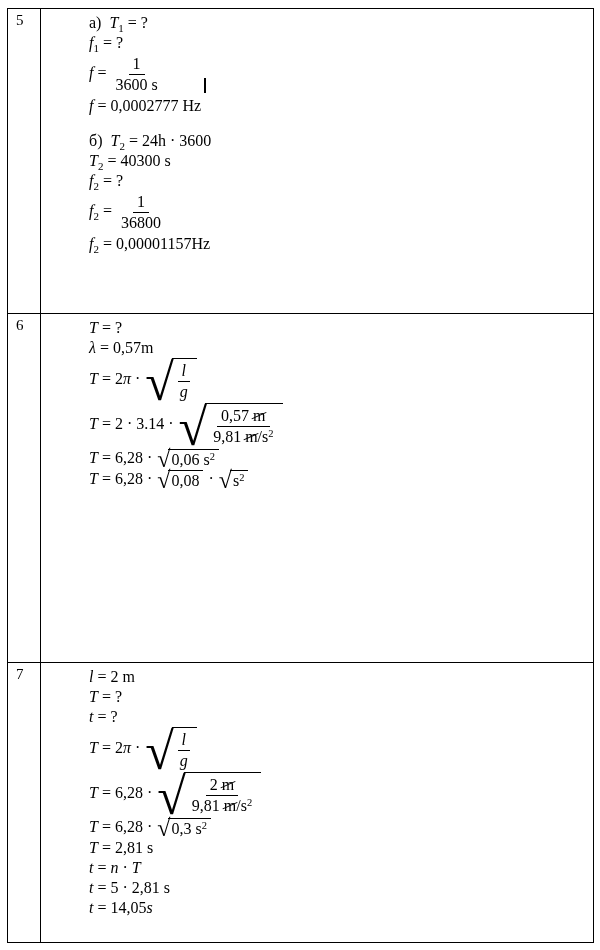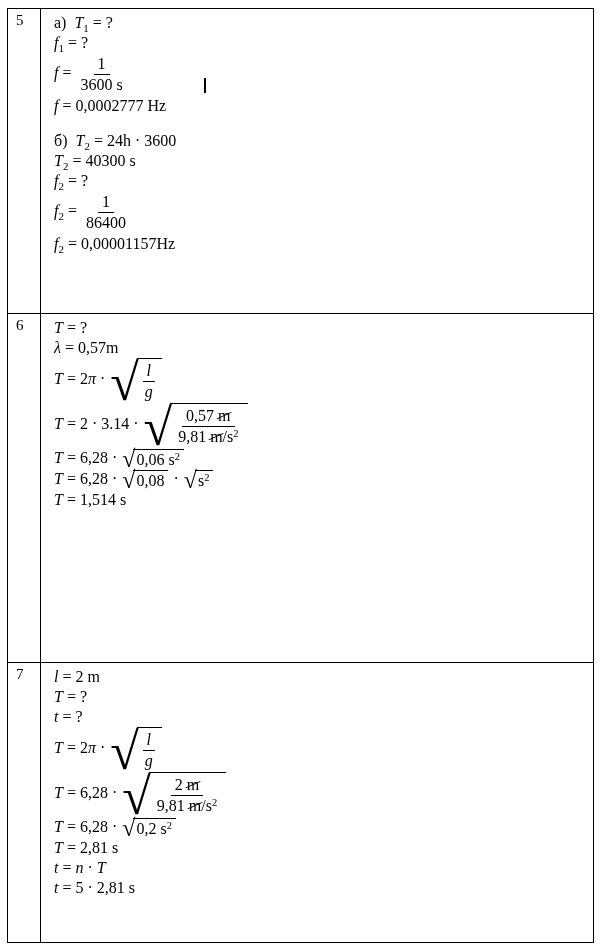--- a/index.html
+++ b/index.html
@@ -17,21 +17,21 @@
   }
   .row{display:flex;border-bottom:1.6px solid #000;box-sizing:border-box;overflow:hidden;}
   .row:nth-child(1){height:305px;}
   .row:nth-child(2){height:349px;}
   .row:nth-child(3){flex:1;border-bottom:none;}
   .numcell{
     width:33px;flex:0 0 33px;border-right:1.6px solid #000;box-sizing:border-box;
     padding:3px 0 0 8px;font-size:15px;line-height:17px;
   }
   .content{flex:1;padding:4px 6px 0 13px;font-size:16px;overflow:hidden;}
-  .line{display:block;line-height:20px;min-height:20px;white-space:pre;}
+  .line{display:block;line-height:20px;min-height:20px;white-space:pre;margin-left:35px;}
   .line.blank{min-height:15px;}
   .rm{font-style:normal;}
   .it{font-style:italic;}
   sub{font-size:11px;line-height:0;vertical-align:-4px;}
   sup{font-size:10.5px;line-height:0;vertical-align:5px;}
   .frac{
     display:inline-flex;flex-direction:column;align-items:center;
     vertical-align:middle;text-align:center;line-height:1.12;margin:2px 1px;
   }
   .fnum{padding:0 4px 1px 4px;border-bottom:1.4px solid #000;}
@@ -56,45 +56,45 @@
         <div class="numcell">5</div>
         <div class="content">
           <div class="line"><span class="rm">a)  </span><span class="it">T</span><sub>1</sub><span class="rm"> = ?</span></div>
           <div class="line"><span class="it">f</span><sub>1</sub><span class="rm"> = ?</span></div>
           <div class="line"><span class="it">f</span><span class="rm"> = </span><span class="frac"><span class="fnum"><span class="rm">1</span></span><span class="fden"><span class="rm">3600 s</span></span></span></div>
           <div class="line"><span class="it">f</span><span class="rm"> = 0,0002777 Hz</span></div>
           <div class="line blank"></div>
           <div class="line"><span class="rm">б)  </span><span class="it">T</span><sub>2</sub><span class="rm"> = 24h · 3600</span></div>
           <div class="line"><span class="it">T</span><sub>2</sub><span class="rm"> = 40300 s</span></div>
           <div class="line"><span class="it">f</span><sub>2</sub><span class="rm"> = ?</span></div>
-          <div class="line"><span class="it">f</span><sub>2</sub><span class="rm"> = </span><span class="frac"><span class="fnum"><span class="rm">1</span></span><span class="fden"><span class="rm">86400</span></span></span></div>
+          <div class="line"><span class="it">f</span><sub>2</sub><span class="rm"> = </span><span class="frac"><span class="fnum"><span class="rm">1</span></span><span class="fden"><span class="rm">36800</span></span></span></div>
           <div class="line"><span class="it">f</span><sub>2</sub><span class="rm"> = 0,00001157</span><span class="rm">Hz</span></div>
         </div>
       </div>
       <div class="row">
         <div class="numcell">6</div>
         <div class="content">
           <div class="line"><span class="it">T</span><span class="rm"> = ?</span></div>
           <div class="line"><span class="it">λ</span><span class="rm"> = 0,57</span><span class="rm">m</span></div>
           <div class="line"><span class="it">T</span><span class="rm"> = 2</span><span class="it">π</span><span class="rm"> · </span><span class="sqrt tall"><span class="rad">√</span><span class="sc"><span class="frac"><span class="fnum"><span class="it">l</span></span><span class="fden"><span class="it">g</span></span></span></span></span></div>
           <div class="line"><span class="it">T</span><span class="rm"> = 2 · 3.14 · </span><span class="sqrt tall"><span class="rad">√</span><span class="sc"><span class="frac"><span class="fnum"><span class="rm">0,57 </span><span class="rm cancel">m</span></span><span class="fden"><span class="rm">9,81 </span><span class="rm cancel">m</span><span class="rm">/s</span><sup>2</sup></span></span></span></span></div>
           <div class="line"><span class="it">T</span><span class="rm"> = 6,28 · </span><span class="sqrt"><span class="rad">√</span><span class="sc"><span class="rm">0,06 s</span><sup>2</sup></span></span></div>
           <div class="line"><span class="it">T</span><span class="rm"> = 6,28 · </span><span class="sqrt"><span class="rad">√</span><span class="sc"><span class="rm">0,08</span></span></span><span class="rm"> · </span><span class="sqrt"><span class="rad">√</span><span class="sc"><span class="rm">s</span><sup>2</sup></span></span></div>
-          <div class="line"><span class="it">T</span><span class="rm"> = 1,514 s</span></div>
         </div>
       </div>
       <div class="row">
         <div class="numcell">7</div>
         <div class="content">
           <div class="line"><span class="it">l</span><span class="rm"> = 2 m</span></div>
           <div class="line"><span class="it">T</span><span class="rm"> = ?</span></div>
           <div class="line"><span class="it">t</span><span class="rm"> = ?</span></div>
           <div class="line"><span class="it">T</span><span class="rm"> = 2</span><span class="it">π</span><span class="rm"> · </span><span class="sqrt tall"><span class="rad">√</span><span class="sc"><span class="frac"><span class="fnum"><span class="it">l</span></span><span class="fden"><span class="it">g</span></span></span></span></span></div>
           <div class="line"><span class="it">T</span><span class="rm"> = 6,28 · </span><span class="sqrt tall"><span class="rad">√</span><span class="sc"><span class="frac"><span class="fnum"><span class="rm">2 </span><span class="rm cancel">m</span></span><span class="fden"><span class="rm">9,81 </span><span class="rm cancel">m</span><span class="rm">/s</span><sup>2</sup></span></span></span></span></div>
-          <div class="line"><span class="it">T</span><span class="rm"> = 6,28 · </span><span class="sqrt"><span class="rad">√</span><span class="sc"><span class="rm">0,2 s</span><sup>2</sup></span></span></div>
+          <div class="line"><span class="it">T</span><span class="rm"> = 6,28 · </span><span class="sqrt"><span class="rad">√</span><span class="sc"><span class="rm">0,3 s</span><sup>2</sup></span></span></div>
           <div class="line"><span class="it">T</span><span class="rm"> = 2,81 s</span></div>
           <div class="line"><span class="it">t</span><span class="rm"> = </span><span class="it">n</span><span class="rm"> · </span><span class="it">T</span></div>
           <div class="line"><span class="it">t</span><span class="rm"> = 5 · 2,81 s</span></div>
+          <div class="line"><span class="it">t</span><span class="rm"> = 14,05</span><span class="it">s</span></div>
         </div>
       </div>
     </div>
   <div class="cursor" style="display: block;"></div>
 </div>
 
 </body></html>

